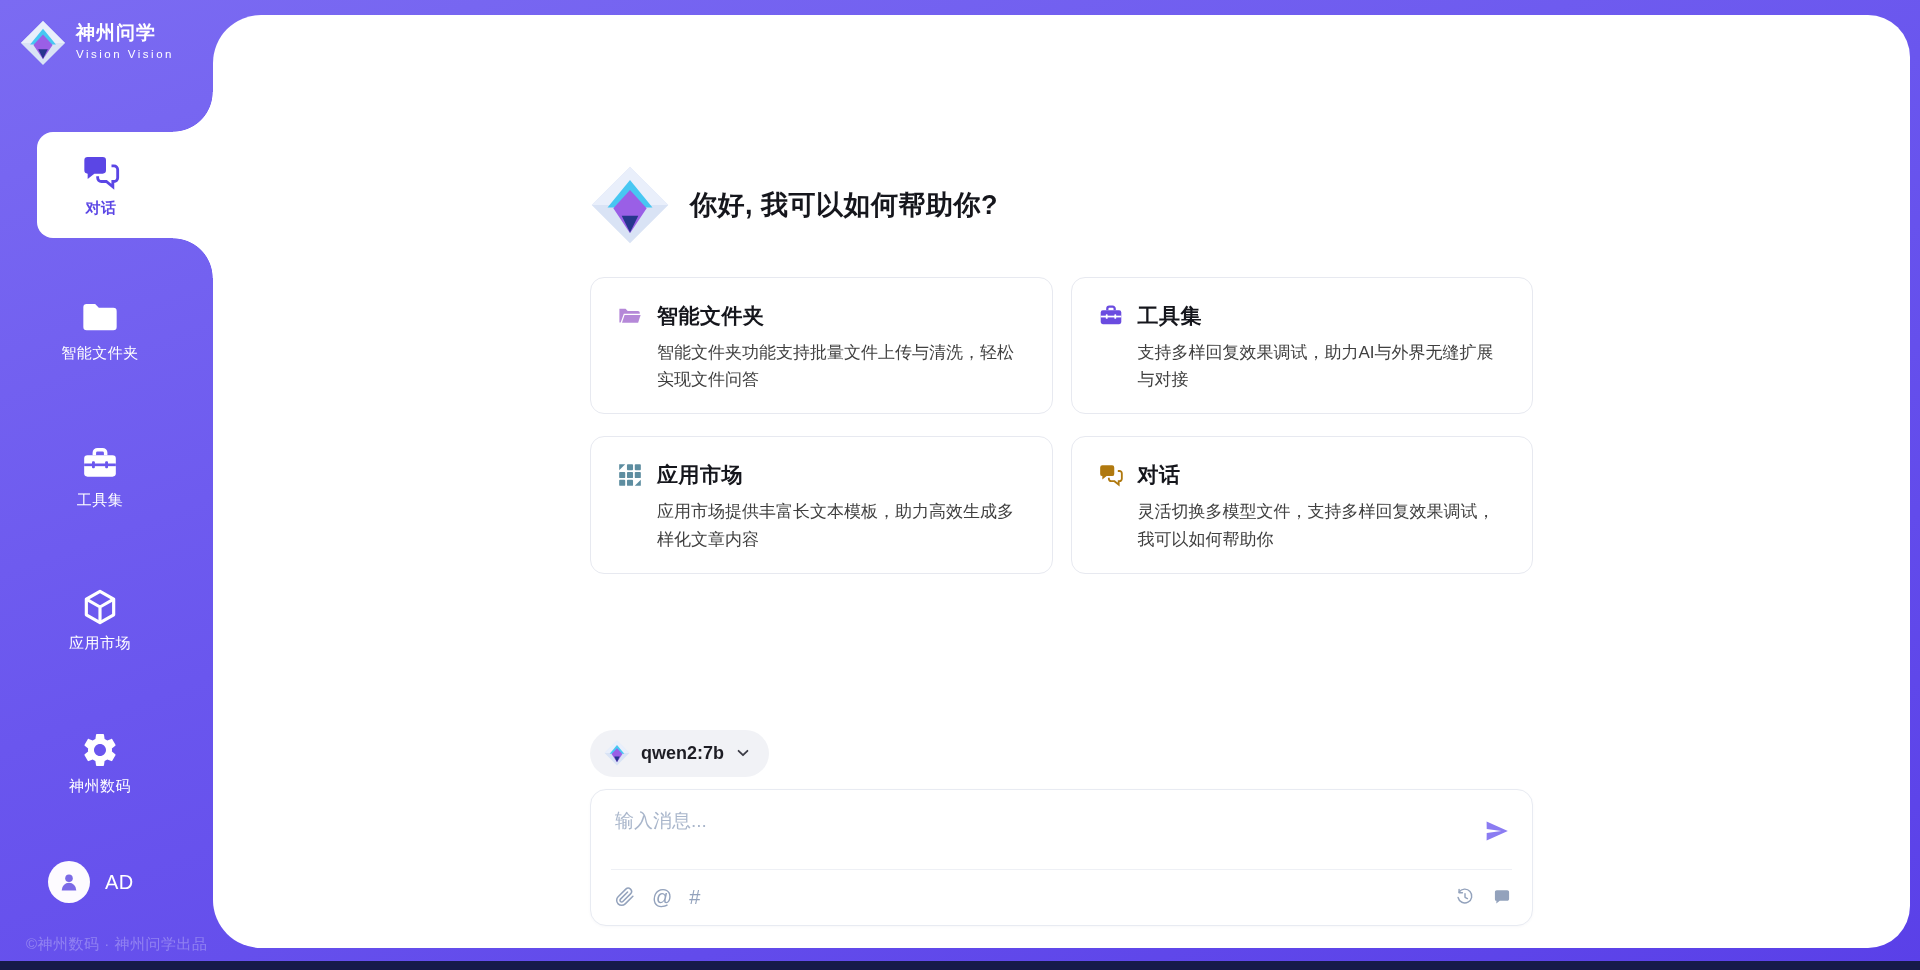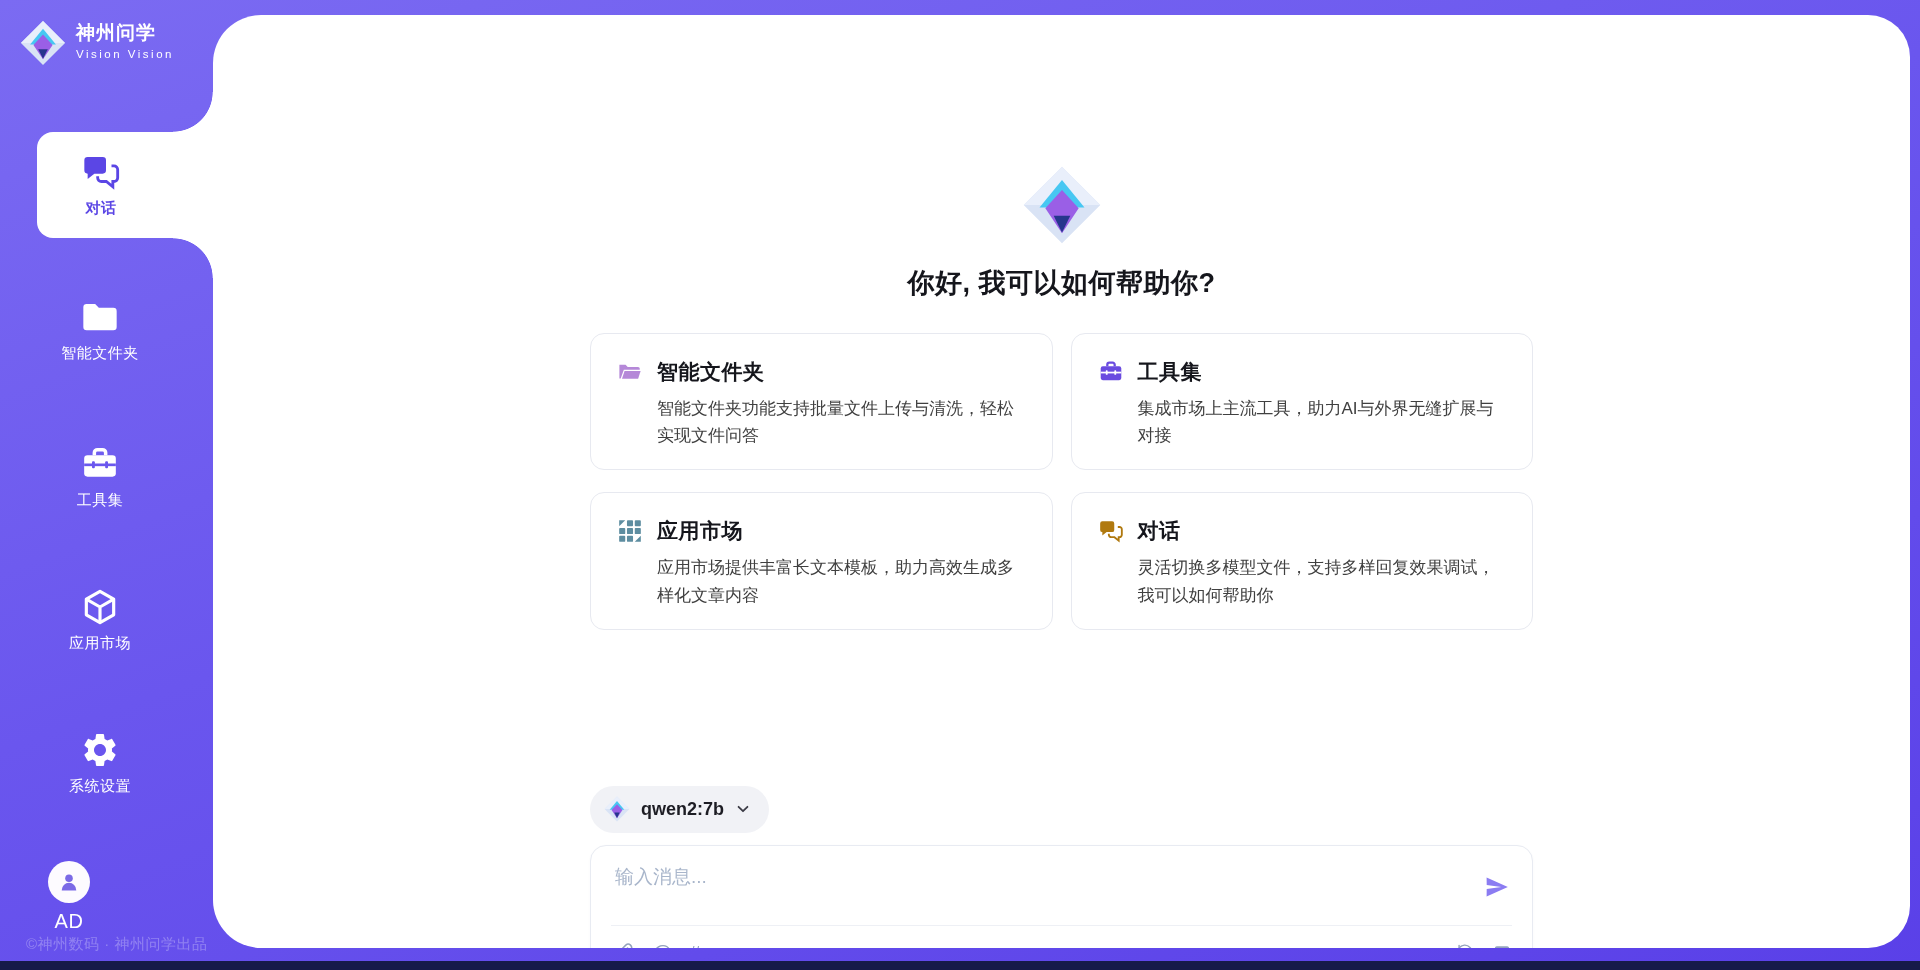--- a/index.html
+++ b/index.html
@@ -29,35 +29,35 @@
     content:""; position:absolute; right:0; width:40px; height:40px; pointer-events:none;
   }
   .nav-item.active::before { top:-40px;  background:radial-gradient(circle 40px at 0 0,   rgba(255,255,255,0) 39.3px, #fff 40px); }
   .nav-item.active::after  { bottom:-40px; background:radial-gradient(circle 40px at 0 100%, rgba(255,255,255,0) 39.3px, #fff 40px); }
 
   .nav-plain { position:absolute; left:0; width:213px; height:72px; padding-right:13px; }
   .np-1 { top:294px; } .np-2 { top:441px; } .np-3 { top:584px; } .np-4 { top:727px; }
   .nav-icon { width:40px; height:40px; }
   .nav-item.active .nav-icon { width:40px; height:40px; }
 
-  .user-row { position:absolute; left:48px; top:861px; display:flex; align-items:center; gap:7px; cursor:pointer;flex-direction:column; }
+  .user-row { position:absolute; left:48px; top:861px; display:flex; align-items:center; gap:15px; cursor:pointer; }
   .avatar { width:42px; height:42px; border-radius:50%; background:#fdfbff; display:flex; align-items:center; justify-content:center; }
   .avatar svg { width:26px; height:26px; fill:#5b46e0; opacity:.8; }
   .user-name { color:#fff; font-size:20px; letter-spacing:.5px; }
 
   .side-footer { position:absolute; left:26px; bottom:16px; color:rgba(255,255,255,.28); font-size:15px; letter-spacing:.5px; white-space:nowrap;margin-top:24px; }
 
   
   .panel {
     position:absolute; left:213px; top:15px; right:10px; bottom:22px;
     background:#fff; border-radius:48px 42px 42px 48px; overflow:hidden;
   }
   .content { width:943px; margin:0 auto; }
 
-  .greeting { margin-top:150px; display:flex; align-items:center; gap:20px;flex-direction:column; }
+  .greeting { margin-top:150px; display:flex; align-items:center; gap:20px; }
   .greeting h1 { font-size:27px; font-weight:700; color:#15161c; letter-spacing:.5px; }
 
   .cards { margin-top:32px; display:grid; grid-template-columns:1fr 1fr; column-gap:18px; row-gap:22px; }
   .card {
     border:1px solid #e7e9f0; border-radius:14px; background:#fff;
     min-height:127px; padding:24px 26px 20px 26px; cursor:pointer;
   }
   .card-head { display:flex; align-items:center; gap:14px; }
   .card-head h3 { font-size:21px; font-weight:700; color:#15161c; letter-spacing:.5px; }
   .card-icon { width:26px; height:26px; display:inline-flex; }
@@ -171,21 +171,21 @@
           <path d="M3.8 7.3L12 12l8.2-4.7M12 21.4V12"></path>
         </g>
       </svg>
       <span class="nav-label">应用市场</span>
     </div>
 
     <div class="nav-item nav-plain np-4">
       <svg class="nav-icon" viewBox="0 0 24 24">
         <path fill="#fff" d="M19.14 12.94c.04-.3.06-.61.06-.94 0-.32-.02-.64-.07-.94l2.03-1.58c.18-.14.23-.41.12-.61l-1.92-3.32c-.12-.22-.37-.29-.59-.22l-2.39.96c-.5-.38-1.03-.7-1.62-.94l-.36-2.54c-.04-.24-.24-.41-.48-.41h-3.84c-.24 0-.43.17-.47.41l-.36 2.54c-.59.24-1.13.57-1.62.94l-2.39-.96c-.22-.08-.47 0-.59.22L2.74 8.87c-.12.21-.08.47.12.61l2.03 1.58c-.05.3-.09.63-.09.94s.02.64.07.94l-2.03 1.58c-.18.14-.23.41-.12.61l1.92 3.32c.12.22.37.29.59.22l2.39-.96c.5.38 1.03.7 1.62.94l.36 2.54c.05.24.24.41.48.41h3.84c.24 0 .44-.17.47-.41l.36-2.54c.59-.24 1.13-.56 1.62-.94l2.39.96c.22.08.47 0 .59-.22l1.92-3.32c.12-.22.07-.47-.12-.61l-2.01-1.58zM12 15.6c-1.98 0-3.6-1.62-3.6-3.6s1.62-3.6 3.6-3.6 3.6 1.62 3.6 3.6-1.62 3.6-3.6 3.6z"></path>
       </svg>
-      <span class="nav-label">系统设置</span>
+      <span class="nav-label">神州数码</span>
     </div>
   </nav>
 
   <div class="user-row">
     <span class="avatar">
       <svg viewBox="0 0 24 24">
         <circle cx="12" cy="8.6" r="3.5"></circle>
           <path d="M5.3 19.5a6.7 6.7 0 0 1 13.4 0v.4H5.3z"></path>
       </svg>
     </span>
@@ -222,21 +222,21 @@
 
       <div class="card">
         <div class="card-head">
           <span class="card-icon ci-toolbox">
             <svg viewBox="0 0 24 24">
                 <use href="#toolbox"></use>
               </svg>
           </span>
           <h3>工具集</h3>
         </div>
-        <p>集成市场上主流工具，助力AI与外界无缝扩展与对接</p>
+        <p>支持多样回复效果调试，助力AI与外界无缝扩展与对接</p>
       </div>
 
       <div class="card">
         <div class="card-head">
           <span class="card-icon ci-grid">
             <svg viewBox="0 0 24 24" fill="currentColor">
               <path d="M2 7.6V2h5.6z"></path>
               <rect x="9.2" y="2" width="5.6" height="5.6" rx=".8"></rect>
                 <rect x="16.4" y="2" width="5.6" height="5.6" rx=".8"></rect>
               <rect x="2" y="9.2" width="5.6" height="5.6" rx=".8"></rect>

